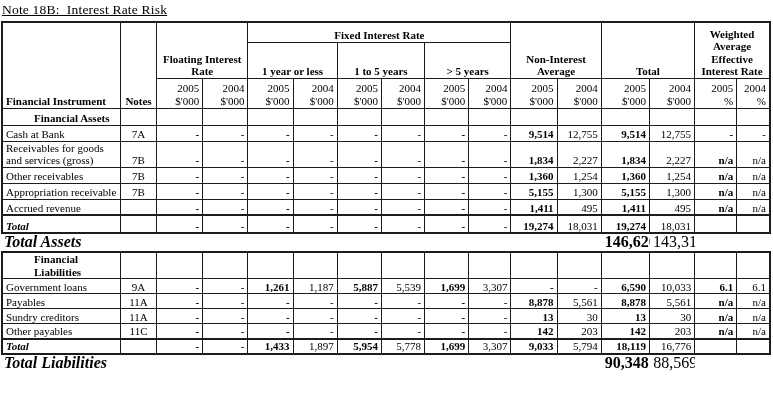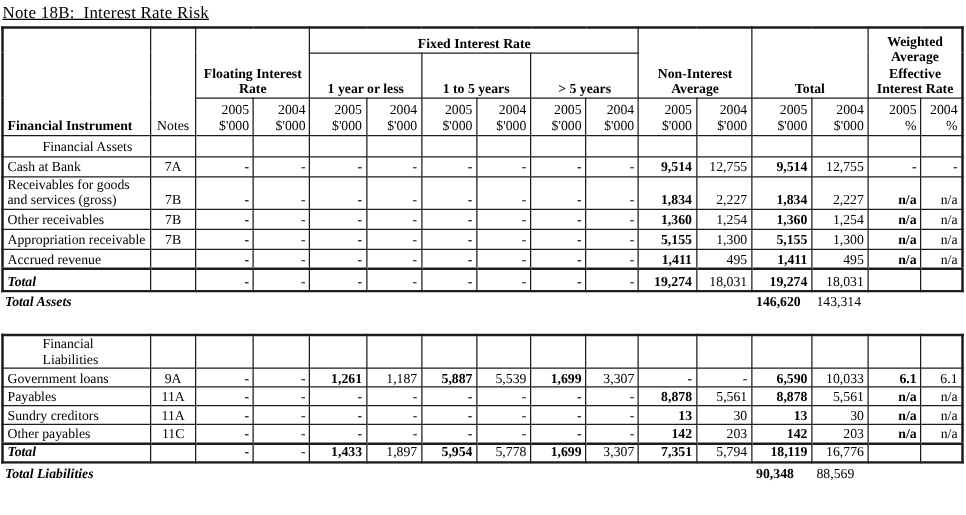--- a/index.html
+++ b/index.html
@@ -35,48 +35,48 @@
     padding: 0 3px;
     overflow: hidden;
     vertical-align: bottom;
   }
 
   
   .hr1 { height: 20px; }
   .hr2 { height: 36px; }
   .hr3 { height: 30px; }
   .th-fi   { text-align: left;  vertical-align: top; font-weight: bold; padding-top: 1px; }
-  .th-notes{ text-align: center; vertical-align: top; font-weight: normal; padding: 1px 1px 0 1px; }
+  .th-notes{ text-align: center; vertical-align: top; font-weight: bold; padding: 1px 1px 0 1px; }
   .th-group{ text-align: center; vertical-align: bottom; font-weight: bold; padding-bottom: 2px; }
   .th-fixed{ text-align: center; vertical-align: middle; font-weight: bold; }
   .th-weighted { line-height: 12px; padding-bottom: 1px; }
   th.yu { text-align: right; vertical-align: bottom; padding: 0 4px 1px 0; font-weight: normal; }
   th.yu div { line-height: 13px; }
   .y5 { font-weight: bold; }
 
   
   tbody tr { height: 16px; }
   .liab tbody tr { height: 15px; }
   tr.kind-section { height: 17px; }
   .liab tr.kind-section { height: 20px; }
   tr.kind-total { height: 18px; }
   tr.kind-total td { border-top: 2px solid #1c1c1c; }
-  tr.kind-section .c-name { font-weight: normal; padding-left: 31px; }
+  tr.kind-section .c-name { font-weight: bold; padding-left: 31px; }
   tr.kind-total .c-name { font-weight: bold; font-style: italic; }
   td.c-name { text-align: left; padding-left: 3px; }
   td.c-note { text-align: center; padding: 0 1px; }
   td.c-num  { text-align: right; padding-right: 4px; }
 
   
   table.grand { border: 0; }
-  table.grand td { border: none; height: 17px; font-size: 11px; vertical-align: middle; }
+  table.grand td { border: none; height: 17px; font-size: 16px; vertical-align: middle; }
   td.g-label { font-weight: bold; font-style: italic; font-size: 11.5px; padding-left: 2px; }
   td.g-box { border: 1px solid #1c1c1c; text-align: left; padding-right: 4px; margin-top: 32px; }
 
-  .liab { margin-top: 16px; }
+  .liab { }
 </style>
 </head>
 <body>
 
 <div class="page">
 
   <div class="doc-title">Note 18B:  Interest Rate Risk</div>
 
   <table class="grid">
     <colgroup>
@@ -444,21 +444,21 @@
           <td class="c-name">Total</td>
           <td class="c-note"></td>
           <td class="c-num y5">-</td>
           <td class="c-num">-</td>
           <td class="c-num y5">1,433</td>
           <td class="c-num">1,897</td>
           <td class="c-num y5">5,954</td>
           <td class="c-num">5,778</td>
           <td class="c-num y5">1,699</td>
           <td class="c-num">3,307</td>
-          <td class="c-num y5">7,351</td>
+          <td class="c-num y5">9,033</td>
           <td class="c-num">5,794</td>
           <td class="c-num y5">18,119</td>
           <td class="c-num">16,776</td>
           <td class="c-num y5"></td>
           <td class="c-num"></td>
         </tr>
       </tbody>
   </table>
 
   <table class="grid grand">

